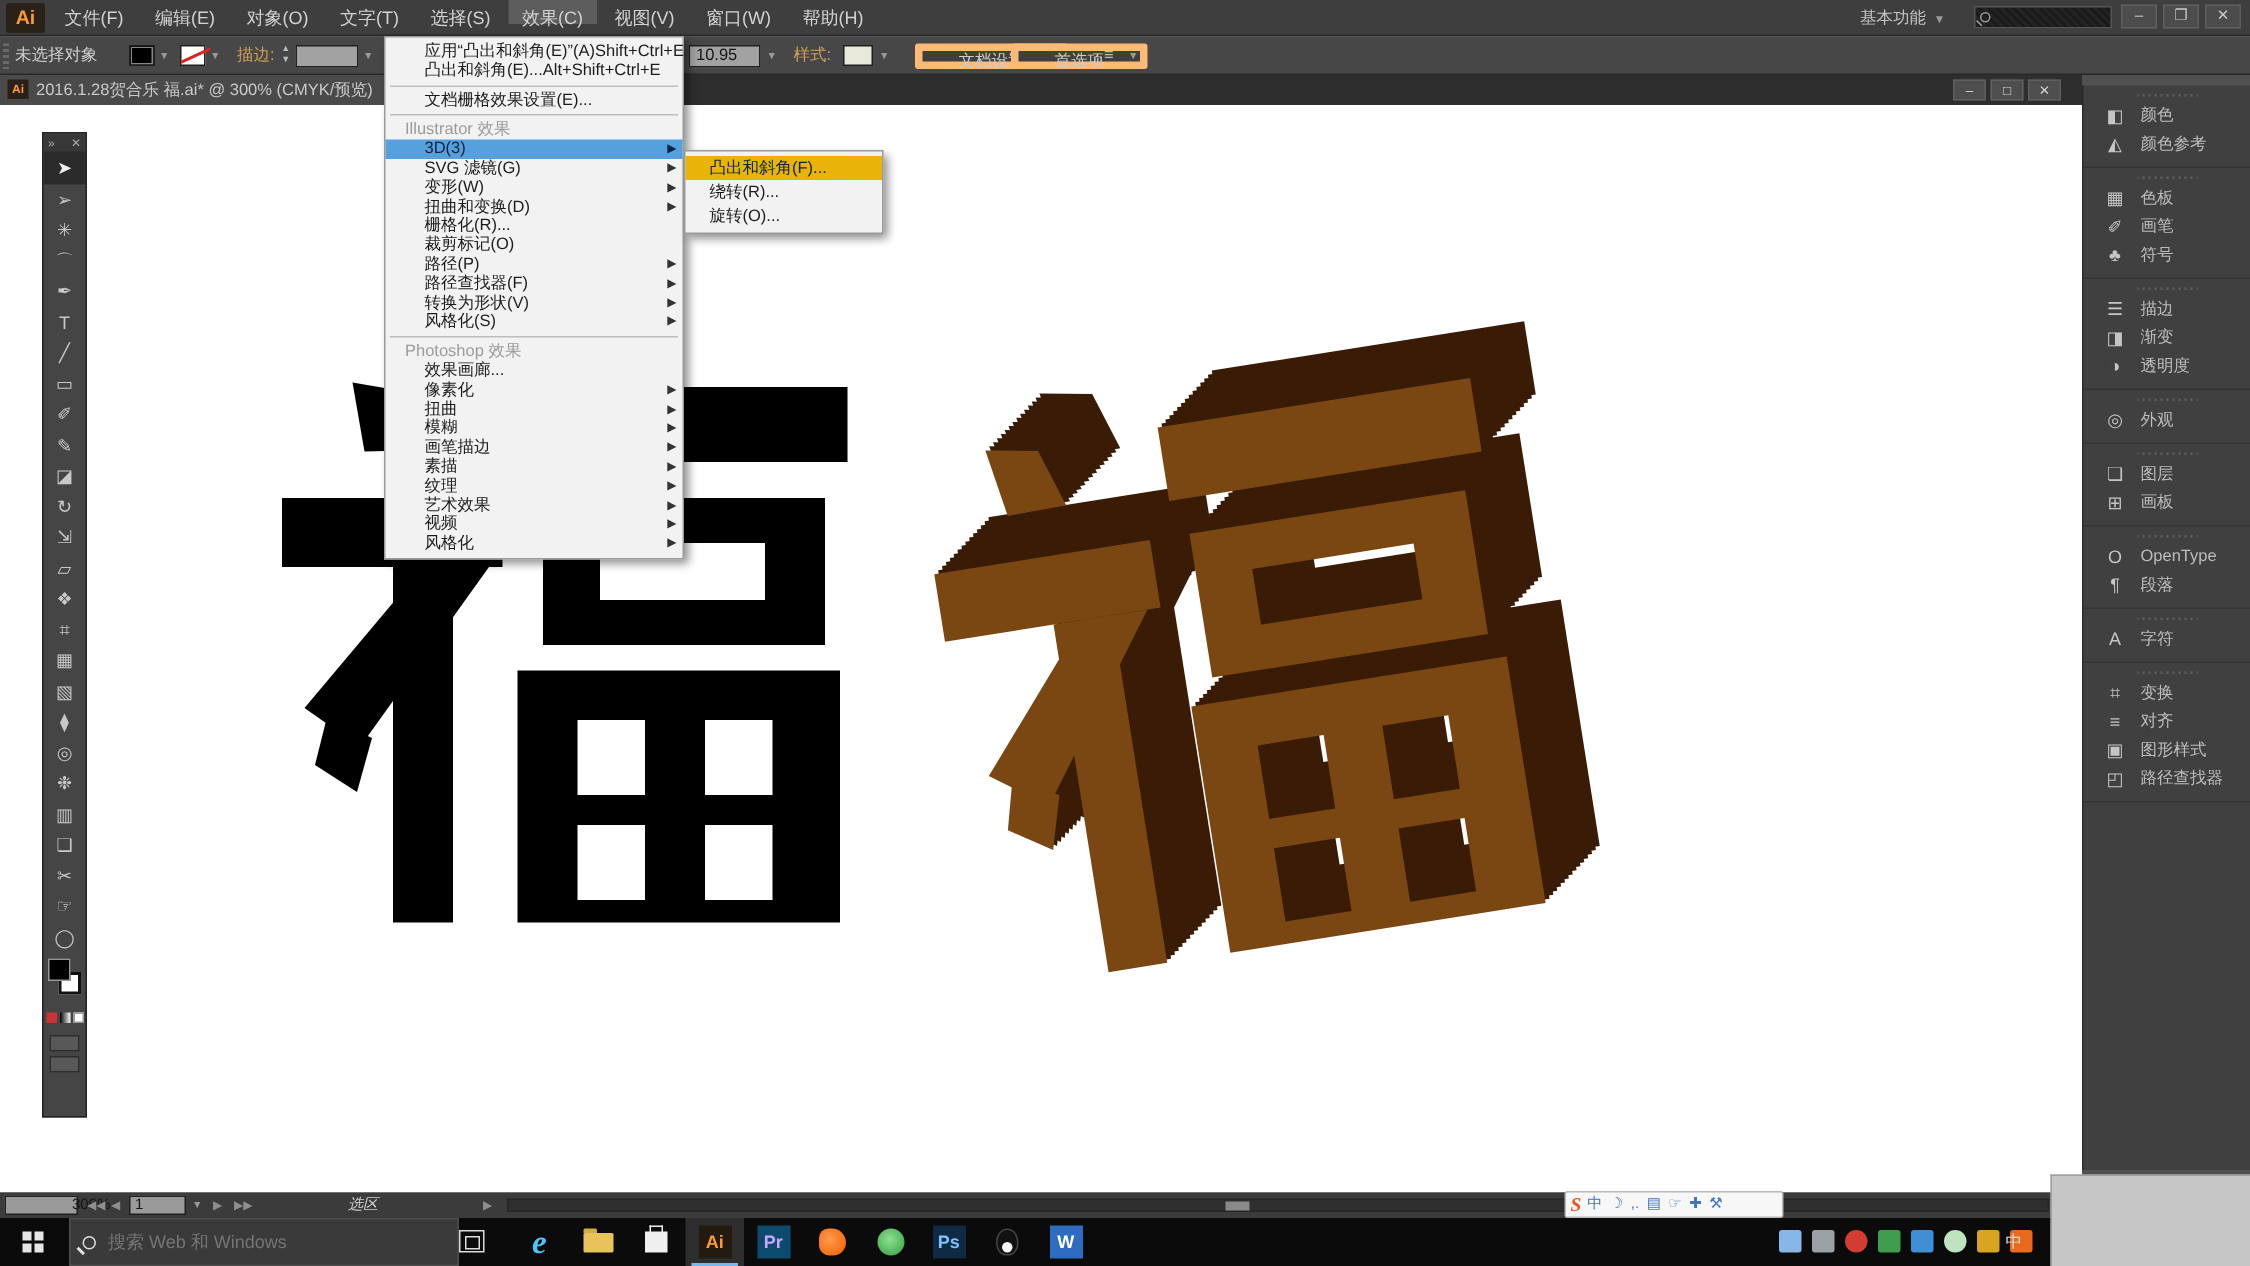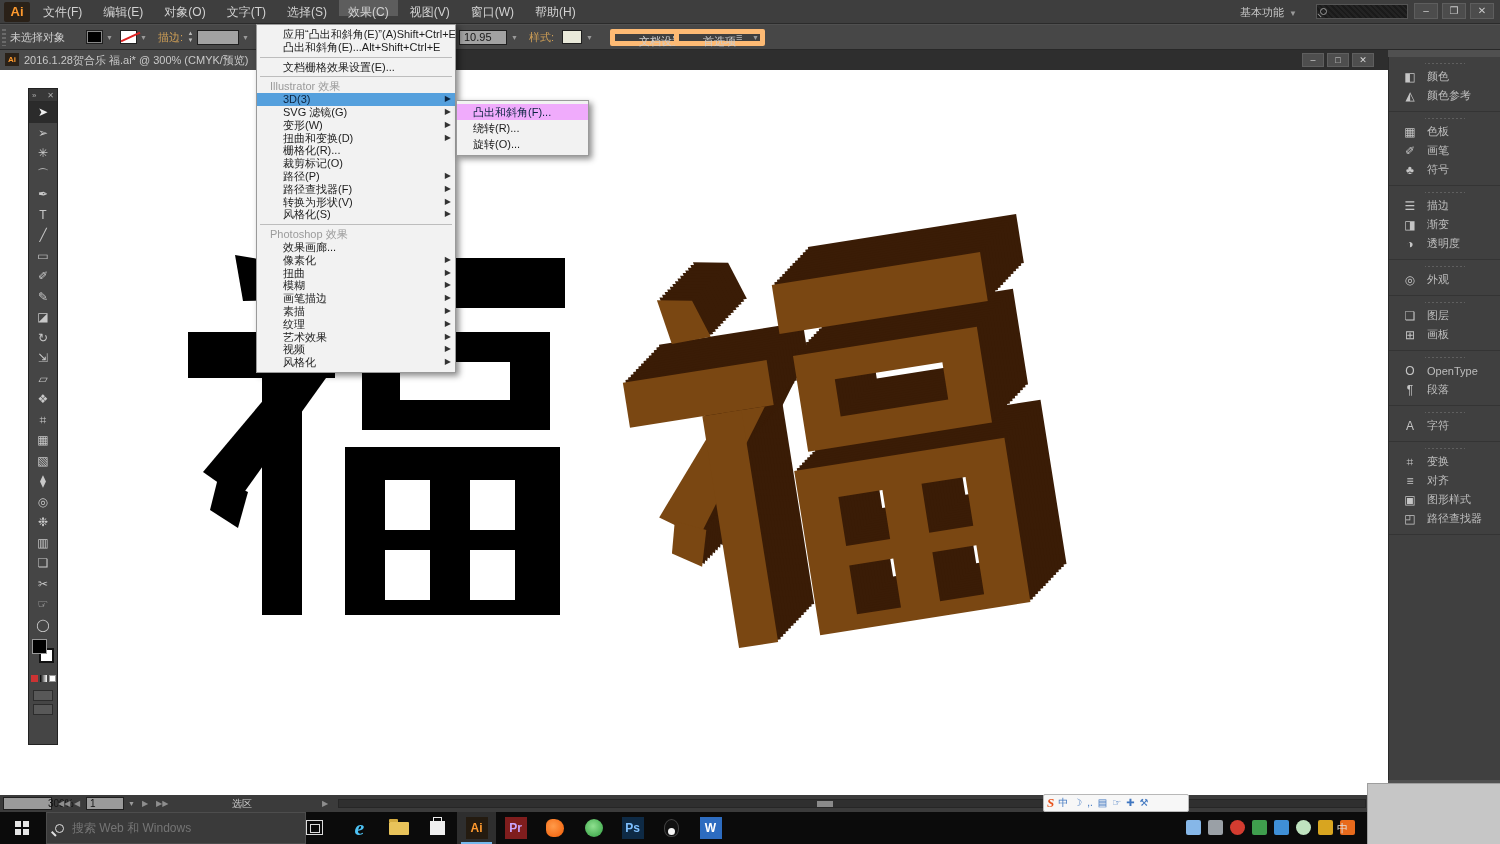--- a/index.html
+++ b/index.html
@@ -84,21 +84,21 @@
   .m-row .m-short { margin-left:auto; padding-right:16px; color:#1c1c1c;}
   .m-row .m-arrow { position:absolute; right:4px; top:0; font-size:8px; color:#333;}
   .m-row.hl { background:#55a0dd; color:#0b2440;}
   .m-row.hl .m-arrow { color:#0b2440; }
   .m-sep { height:1px; background:#bdbdbd; margin:3px 3px; }
   .m-header { height:12.8px; line-height:12.8px; padding-left:13px; color:#9b9b9b; white-space:nowrap;}
 
   #submenu-3d { left:456px; top:100px; width:133px; background:#f2f2f2; border:1px solid #9a9a9a;
                 box-shadow:3px 3px 6px rgba(0,0,0,.45); z-index:41; padding:3px 0; font-size:11px;}
   .sm-row { height:16px; line-height:16px; padding-left:16px; color:#1c1c1c; white-space:nowrap;}
-  .sm-row.hl { background:#f0abfc; color:#0b2440; }
+  .sm-row.hl { background:#eab308; color:#0b2440; }
 
   
   #statusbar { left:0; top:795px; width:1388px; height:17px; background:#3b3b3b; z-index:5; color:#c3c3c3; font-size:10px;}
   .sb { position:absolute; top:0; height:17px; line-height:17px;}
   .sb-box { top:2px; height:13px; line-height:12px; background:#9a9a9a; color:#141414; border:1px solid #1f1f1f; padding:0 3px;}
   .sb-arrows { color:#8e8e8e; font-size:8px; }
   #h-scroll { left:338px; top:4px; width:1028px; height:9px; background:#2f2f2f; border:1px solid #262626;}
   #h-thumb { position:absolute; left:478px; top:1px; width:16px; height:6px; background:#8a8a8a; }
 
   
@@ -325,21 +325,21 @@
 
 <div id="statusbar" class="abs">
   <div class="sb sb-box" style="left:3px;width:34px;padding-left:44px;">300%</div>
   <div class="sb" style="left:41px;color:#9a9a9a;font-size:7px;">▼</div>
   <div class="sb sb-arrows" style="left:58px;">◀◀</div>
   <div class="sb sb-arrows" style="left:74px;">◀</div>
   <div class="sb sb-box" style="left:86px;width:38px;">1</div>
   <div class="sb" style="left:128px;color:#9a9a9a;font-size:7px;">▼</div>
   <div class="sb sb-arrows" style="left:142px;">▶</div>
   <div class="sb sb-arrows" style="left:156px;">▶▶</div>
-  <div class="sb" style="left:232px;color:#cfcfcf;">选区</div>
+  <div class="sb" style="left:232px;color:#cfcfcf;font-style:italic;">选区</div>
   <div class="sb sb-arrows" style="left:322px;">▶</div>
   <div id="h-scroll" class="abs">
     <div id="h-thumb"></div>
   </div>
   <div class="sb sb-arrows" style="left:1370px;">◀</div>
 </div>
 
 <div id="sogou" class="abs">
   <span class="s-logo">S</span>
   <span id="sogou-icons" style="display:flex;gap:5px;">
@@ -533,21 +533,21 @@
       <div class="tb-app">
         <span class="ci-folder"></span>
       </div>
       <div class="tb-app">
         <span class="ci-store"></span>
       </div>
       <div class="tb-app active">
         <span class="tile" style="color: rgb(255, 154, 46); background: rgb(36, 27, 16);">Ai</span>
       </div>
       <div class="tb-app">
-        <span class="tile" style="color: rgb(201, 166, 255); background: #7f1d1d;">Pr</span>
+        <span class="tile" style="color: rgb(201, 166, 255); background: #0c4a6e;">Pr</span>
       </div>
       <div class="tb-app">
         <span class="ci-iqiyi"></span>
       </div>
       <div class="tb-app">
         <span class="ci-green"></span>
       </div>
       <div class="tb-app">
         <span class="tile" style="color: rgb(127, 192, 255); background: rgb(14, 42, 69);">Ps</span>
       </div>

